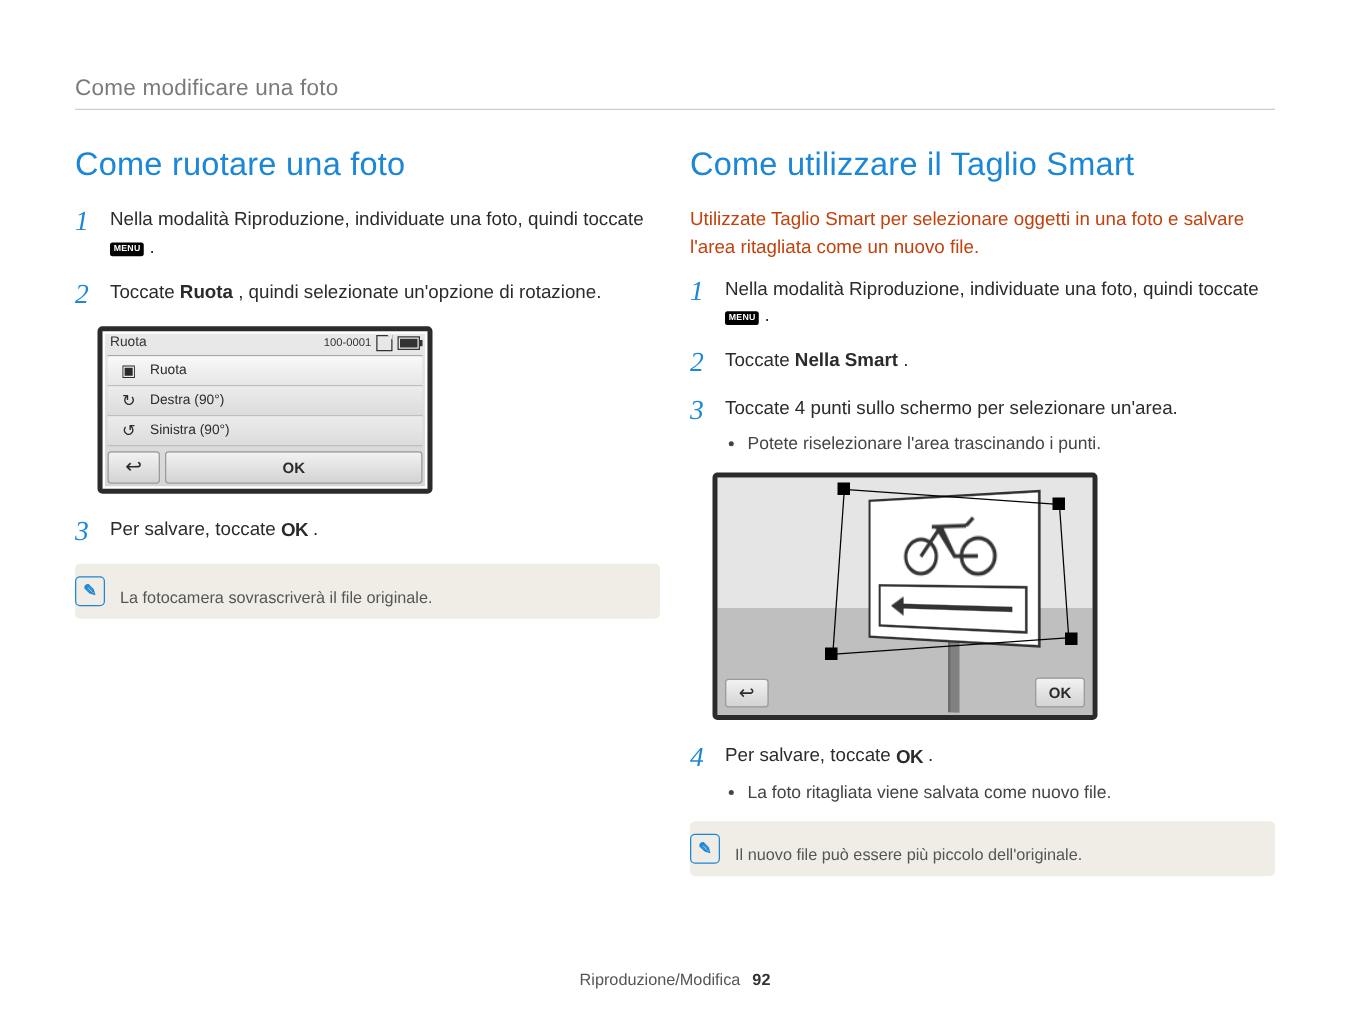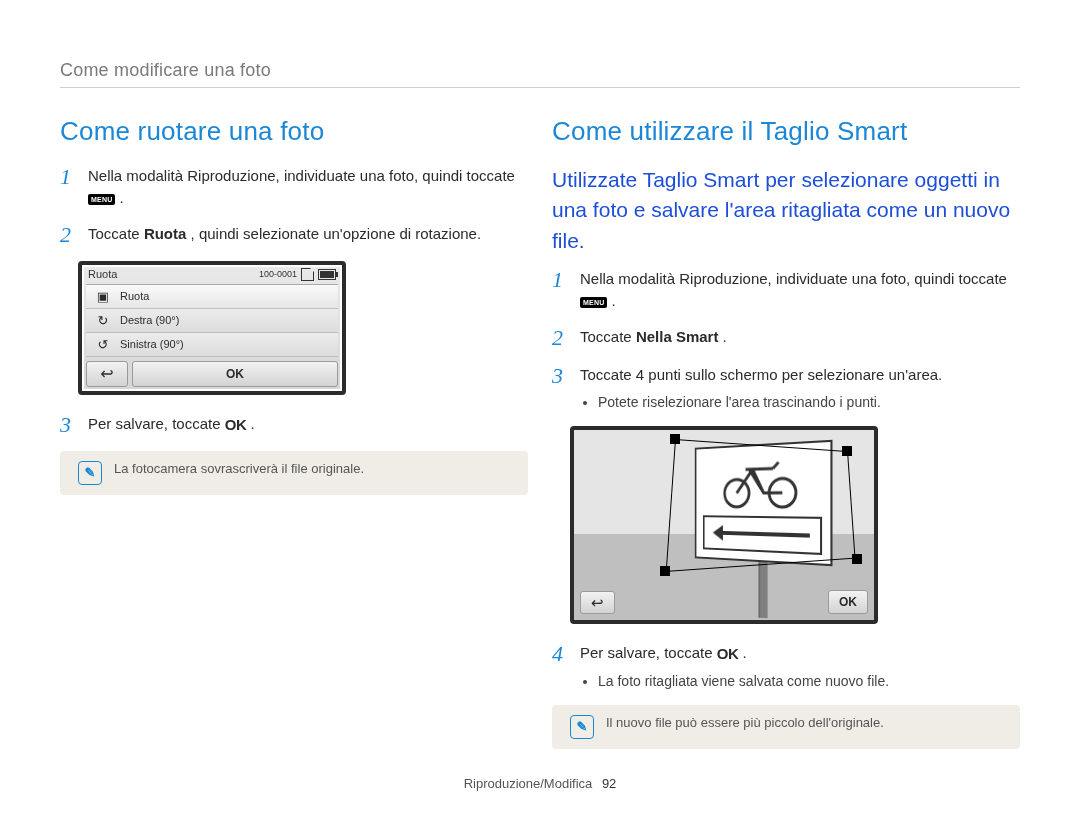--- a/index.html
+++ b/index.html
@@ -39,24 +39,24 @@
     min-width: 0;
   }
   h2.section-title {
     color: #1b87d6;
     font-weight: 400;
     font-size: 26px;
     margin: 4px 0 18px 0;
     letter-spacing: 0.2px;
   }
   .lead {
-    font-size: 21px;
+    font-size: 15px;
     line-height: 1.45;
     margin: 0 0 12px 0;
-    color: #1d4ed8;
+    color: #c2410c;
   }
   .steps {
     list-style: none;
     padding: 0;
     margin: 0;
   }
   .steps > li {
     display: flex;
     gap: 12px;
     margin-bottom: 14px;
@@ -99,25 +99,25 @@
   }
   .sub-bullet {
     list-style: disc;
     margin: 6px 0 0 18px;
     padding: 0;
     color: #444;
     font-size: 14px;
   }
   .note-box {
     display: flex;
-    align-items: flex-start;
+    align-items: flex-end;
     gap: 12px;
     background: #efede6;
     border-radius: 4px;
-    padding: 10px 18px;
+    padding: 10px 0;
     margin-top: 14px;
   }
   .note-icon {
     width: 22px;
     height: 22px;
     border: 1.5px solid #1b87d6;
     color: #1b87d6;
     border-radius: 4px;
     display: flex;
     align-items: center;
@@ -265,21 +265,21 @@
   .crop-btn.back { left:6px; font-weight:400; font-size:15px; line-height:13px; }
   .crop-btn.ok { right:6px; }
 
   .footer {
     position:absolute;
     bottom:24px; left:0; right:0;
     text-align:center;
     font-size:13px;
     color:#555;
   }
-  .footer .pn { font-weight:400; color:#333; margin-left:6px; }
+  .footer .pn { font-weight:700; color:#333; margin-left:6px; }
 </style>
 </head>
 <body>
 
 <div class="page">
   <div class="breadcrumb">Come modificare una foto</div>
   <hr class="rule">
 
   <div class="columns">
 

